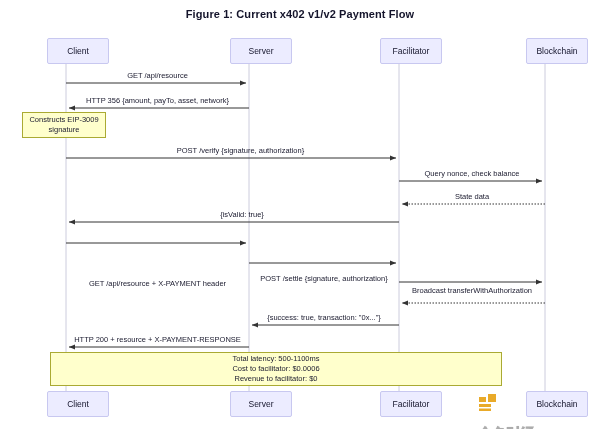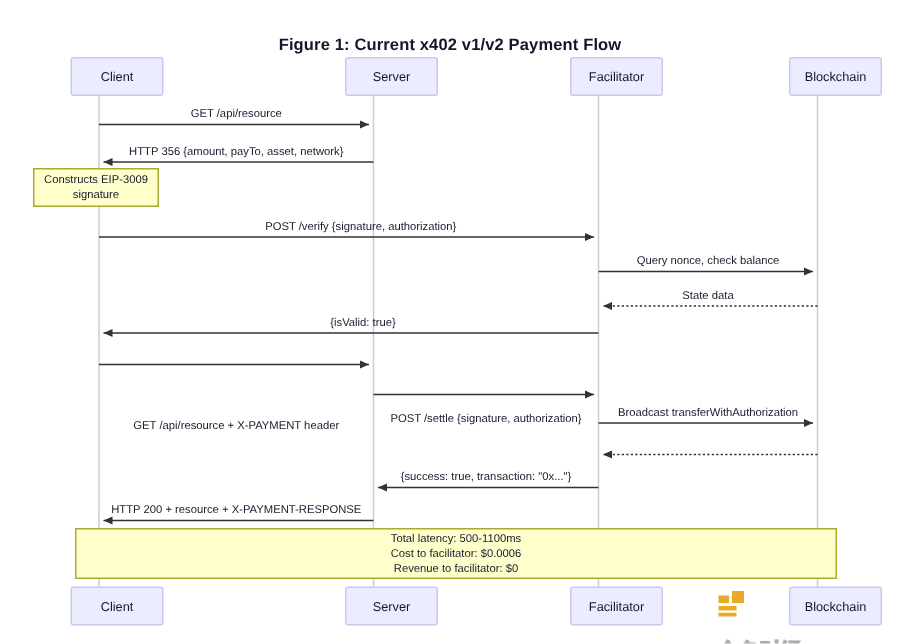--- a/index.html
+++ b/index.html
@@ -19,21 +19,21 @@
     position: absolute;
     inset: 0;
   }
   #diagram-svg {
     position: absolute;
     top: 0;
     left: 0;
   }
   .fig-title {
     position: absolute;
-    top: 24px;
+    top: 8px;
     left: 0;
     width: 600px;
     text-align: center;
     font-size: 11px;
     font-weight: bold;
     color: #14142b;
     letter-spacing: 0.1px;
   }
   .participant-box {
     position: absolute;
@@ -160,31 +160,31 @@
     </div>
   <div id="message-labels">
       <div class="msg-label" style="left: 157.5px; top: 71px;">GET /api/resource</div>
       <div class="msg-label" style="left: 157.5px; top: 96px;">HTTP 356 {amount, payTo, asset, network}</div>
       <div class="msg-label" style="left: 232.5px; top: 146px; padding-left: 16px;">POST /verify {signature, authorization}</div>
       <div class="msg-label" style="left: 472px; top: 169px;">Query nonce, check balance</div>
       <div class="msg-label" style="left: 472px; top: 192px;">State data</div>
       <div class="msg-label" style="left: 242px; top: 210px; text-align: center;">{isValid: true}</div>
       <div class="msg-label" style="left: 157.5px; top: 231px; margin-top: 48px;">GET /api/resource + X-PAYMENT header</div>
       <div class="msg-label" style="left: 324px; top: 251px; margin-top: 23px;">POST /settle {signature, authorization}</div>
-      <div class="msg-label" style="left: 472px; top: 270px;">Broadcast transferWithAuthorization</div>
+      <div class="msg-label" style="left: 472px; top: 286px;">Broadcast transferWithAuthorization</div>
       <div class="msg-label" style="left: 472px; top: 306px; margin-top: 48px;">Transaction hash</div>
       <div class="msg-label" style="left: 324px; top: 313px;">{success: true, transaction: "0x..."}</div>
       <div class="msg-label" style="left: 157.5px; top: 335px;">HTTP 200 + resource + X-PAYMENT-RESPONSE</div>
     </div>
   <div id="notes-layer">
       <div class="note-box" style="left: 22px; top: 112px; width: 84px; height: 26px;">
         <div>Constructs EIP-3009</div>
         <div>signature</div>
       </div>
-      <div class="note-box" style="left: 50px; top: 352px; width: 508px; height: 34px;">
+      <div class="note-box" style="left: 50px; top: 352px; width: 452px; height: 34px;">
         <div>Total latency: 500-1100ms</div>
         <div>Cost to facilitator: $0.0006</div>
         <div>Revenue to facilitator: $0</div>
       </div>
     </div>
 
   <div class="watermark" id="watermark" style="left: 478px; top: 393px;">
     <span class="wm-mark">
       <svg width="20" height="20" viewBox="0 0 20 20">
         <rect x="1" y="4" width="7" height="5" fill="#E8A317"></rect>

